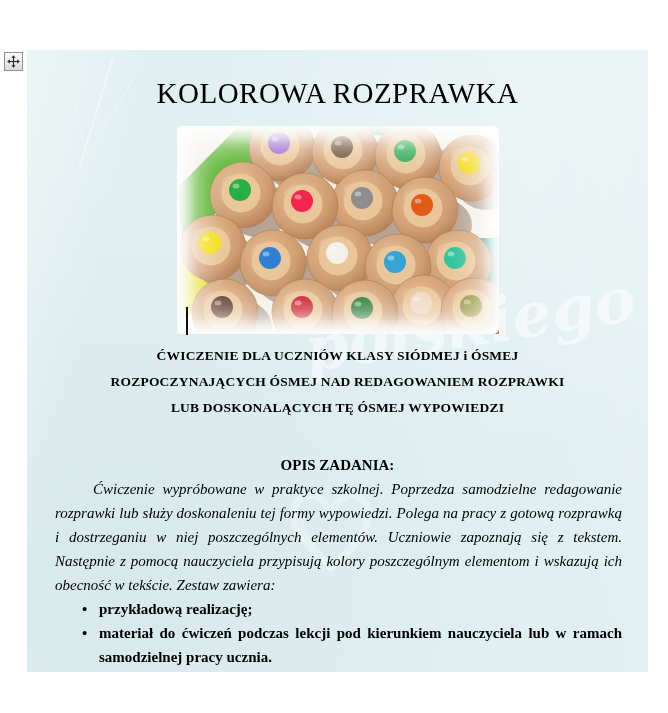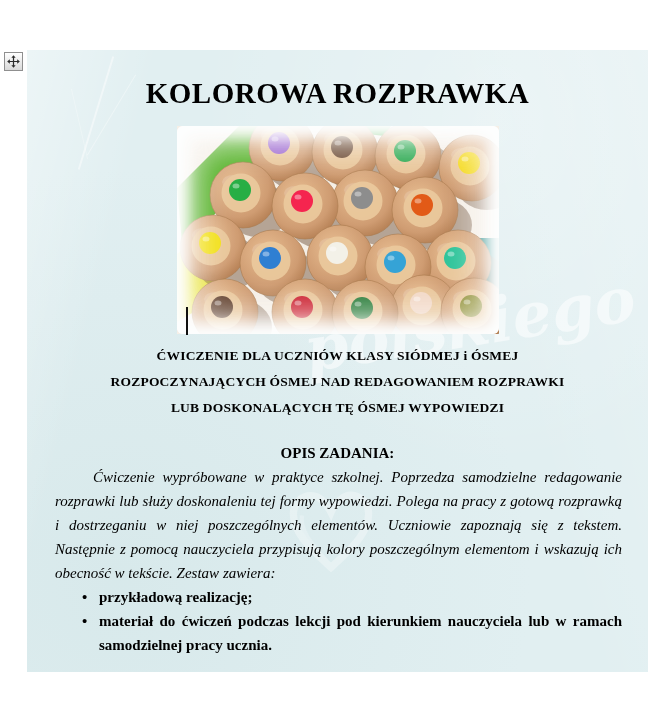--- a/index.html
+++ b/index.html
@@ -36,37 +36,37 @@
   .wm-script{
     position:absolute;left:276px;top:244px;z-index:1;
     font-family:"DejaVu Serif", serif;font-style:italic;font-weight:bold;
     font-size:62px;line-height:1;color:rgba(255,255,255,.55);
     transform:rotate(-9deg);white-space:nowrap;pointer-events:none;
   }
   .wm-heart{position:absolute;left:250px;top:428px;width:108px;height:104px;opacity:.32;z-index:1;pointer-events:none;}
   
   .title{
     position:relative;z-index:2;margin:0;padding-top:26px;
-    font-size:29px;line-height:34px;font-weight:bold;text-align:center;letter-spacing:.5px;
+    font-size:29px;line-height:34px;font-weight:normal;text-align:center;letter-spacing:.5px;
   }
   .photo-wrap{
     position:relative;z-index:2;width:322px;height:208px;margin:16px auto 0;
   }
   .photo-wrap svg{display:block;width:322px;height:208px;filter:blur(.3px);}
   .photo-wrap::after{ 
     content:"";position:absolute;inset:0;border-radius:6px;pointer-events:none;
     box-shadow: inset 0 0 14px 10px #fdfefe, inset 0 0 34px 20px rgba(253,254,254,.75);
   }
   .caret{position:absolute;left:159px;top:257px;width:2px;height:28px;background:#101010;z-index:3;}
   .subtitle{
     position:relative;z-index:2;margin-top:9px;text-align:center;
     font-weight:bold;font-size:13.5px;line-height:26px;letter-spacing:.2px;
   }
   .heading{
-    position:relative;z-index:2;margin-top:20px;text-align:center;
+    position:relative;z-index:2;margin-top:32px;text-align:center;
     font-weight:bold;font-size:15px;line-height:24px;
   }
   .bodytext{
     position:relative;z-index:2;margin:0 26px 0 28px;
     font-size:15px;line-height:24px;text-align:justify;text-indent:38px;font-style:italic;
   }
   ul.bullets{
     position:relative;z-index:2;list-style:none;margin:0;padding:0 26px 0 72px;
     font-size:15px;line-height:24px;font-weight:bold;
   }

